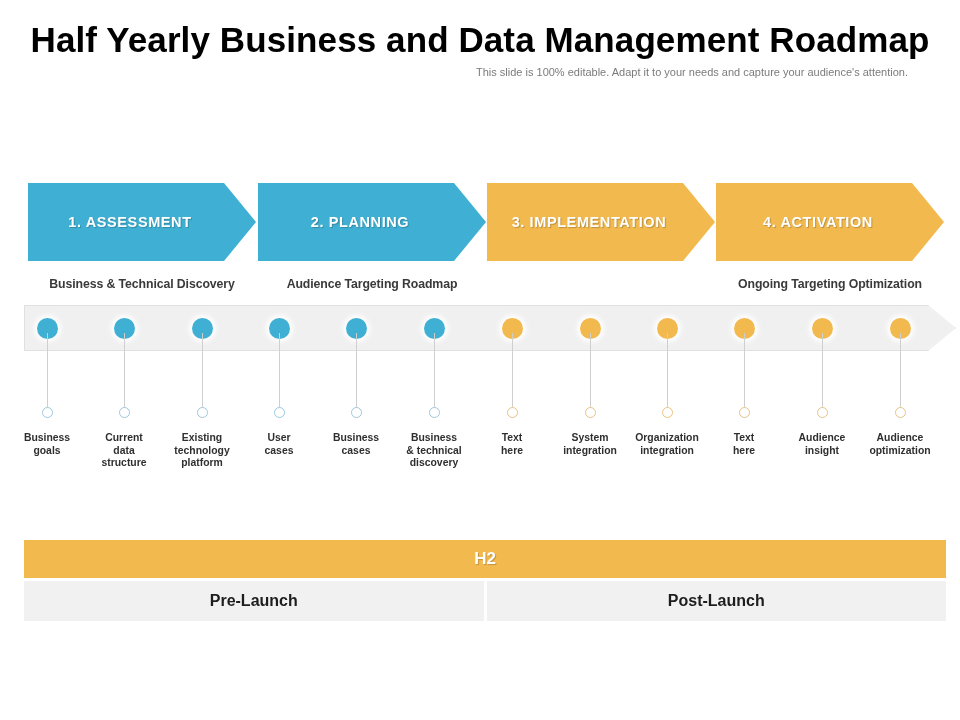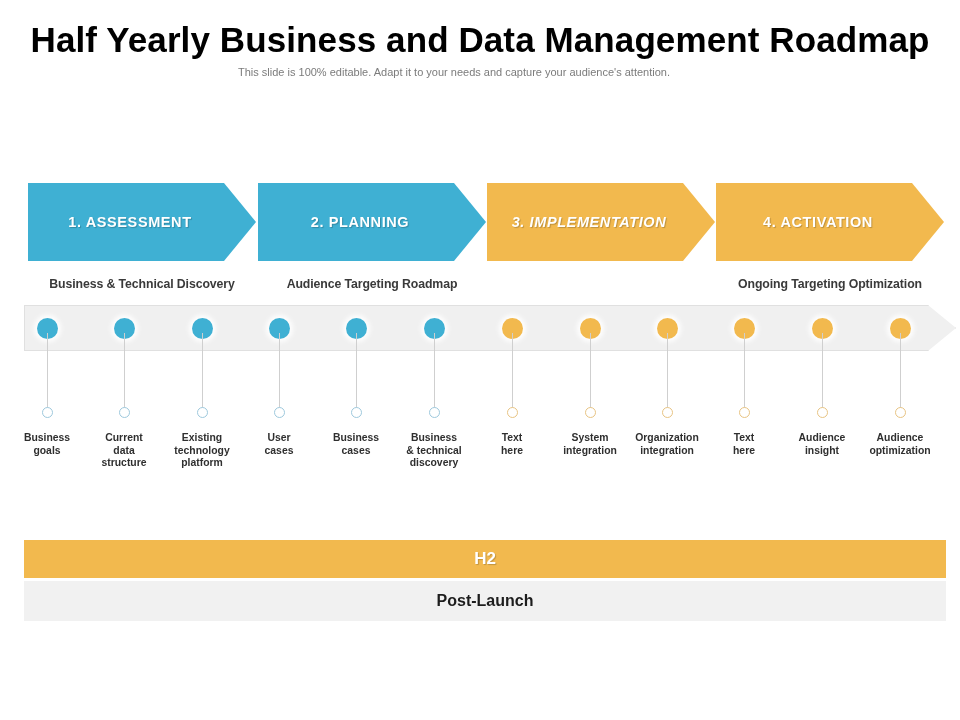--- a/index.html
+++ b/index.html
@@ -26,21 +26,21 @@
     font-size: 35px;
     font-weight: bold;
     color: #000000;
     letter-spacing: 0.1px;
   }
   .slide-subtitle {
     position: absolute;
     top: 66px;
     left: 0;
     width: 908px;
-    text-align: center;
+    text-align: right;
     font-size: 11px;
     color: #7b7b7b;
     font-weight: normal;
   }
 
   
   .phase-row {
     position: absolute;
     top: 183px;
     left: 0;
@@ -182,21 +182,21 @@
       </div>
       <div class="phase-caption">Business  &amp; Technical Discovery</div>
     </div>
     <div class="phase" style="left: 258px;">
       <div class="phase-chevron" style="background: rgb(63, 176, 211);">
         <div class="phase-chevron-label">2. PLANNING</div>
       </div>
       <div class="phase-caption">Audience Targeting Roadmap</div>
     </div>
     <div class="phase" style="left: 487px;">
-      <div class="phase-chevron" style="background: rgb(242, 185, 78); font-style: italic;">
+      <div class="phase-chevron" style="background: rgb(242, 185, 78);">
         <div class="phase-chevron-label">3. IMPLEMENTATION</div>
       </div>
     </div>
     <div class="phase" style="left: 716px;">
       <div class="phase-chevron" style="background: rgb(242, 185, 78);">
         <div class="phase-chevron-label">4. ACTIVATION</div>
       </div>
       <div class="phase-caption">Ongoing Targeting Optimization</div>
     </div>
   </div>
@@ -297,15 +297,16 @@
       <div>Audience</div>
       <div>optimization</div>
     </div>
   </div>
 
 <div class="footer-table">
   <div class="footer-head" id="footer-head">
       <div style="background: rgb(242, 185, 78);">H2</div>
     </div>
   <div class="footer-body" id="footer-body">
+      <div>Pre-Launch</div>
       <div>Post-Launch</div>
     </div>
 </div>
 
 </body></html>

